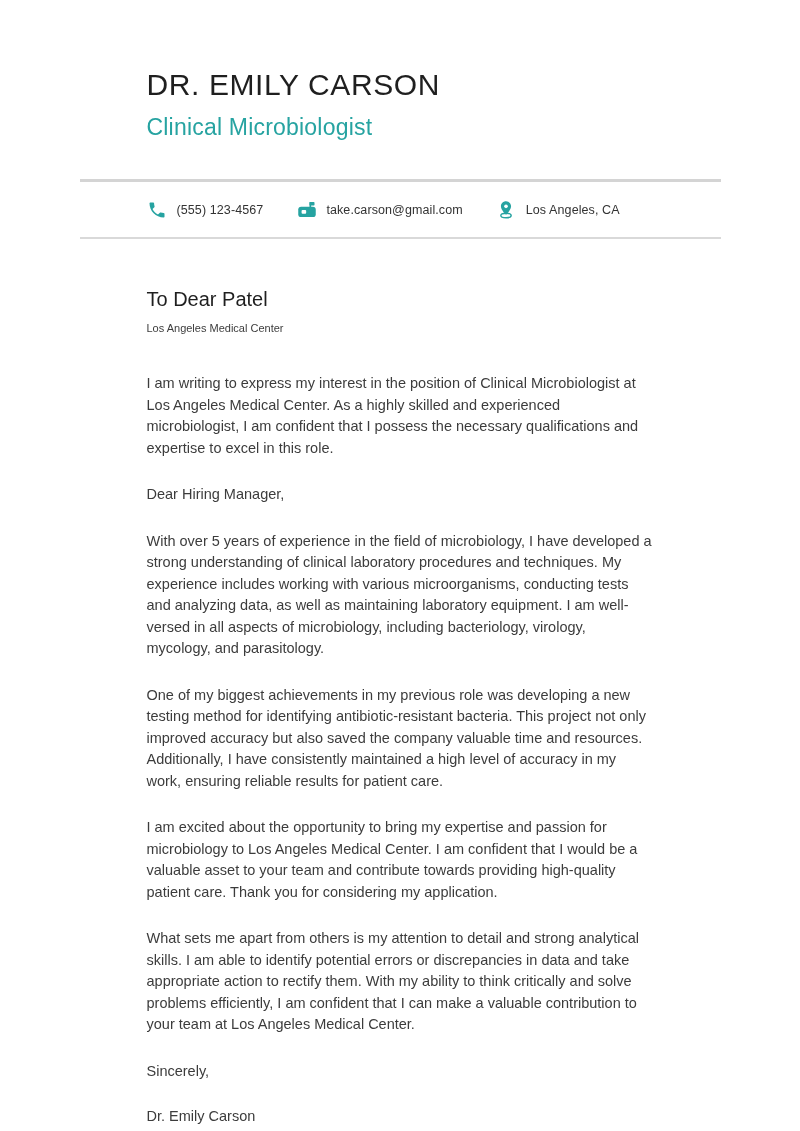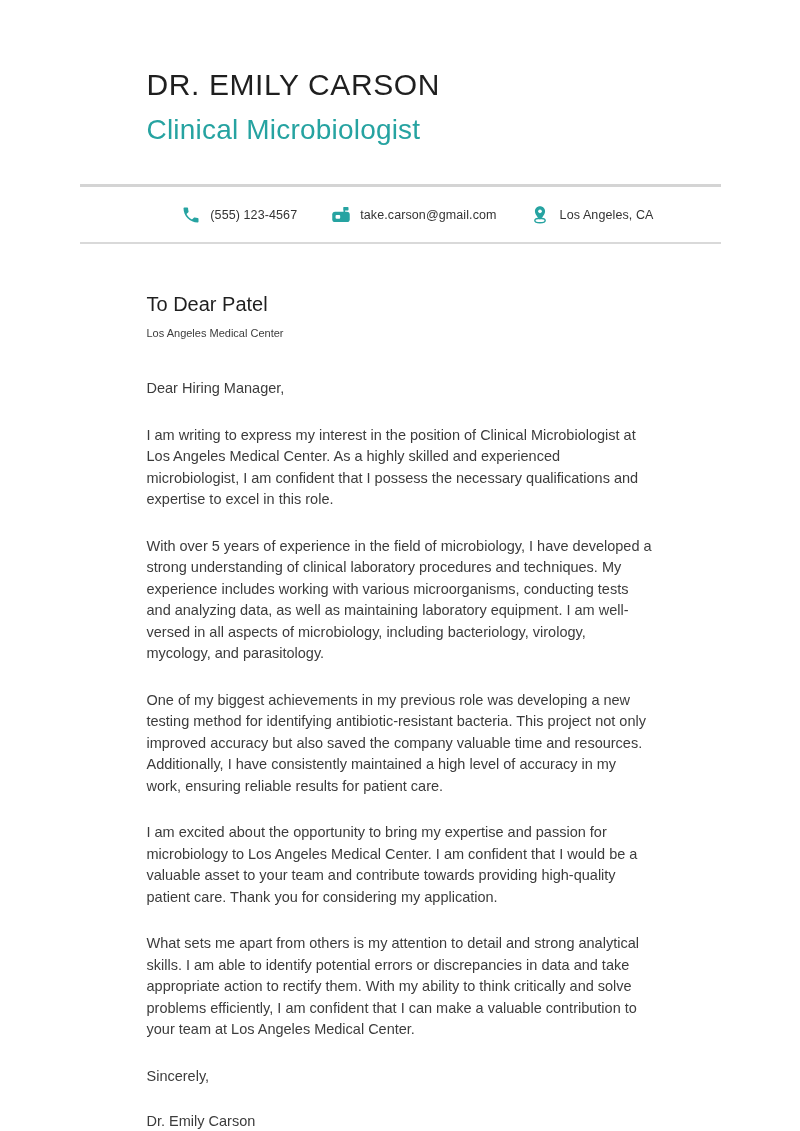--- a/index.html
+++ b/index.html
@@ -20,37 +20,36 @@
   .header { padding: 70px 67px 0 67px; }
   .person-name {
     font-size: 30px;
     font-weight: 500;
     letter-spacing: 0.6px;
     color: #1f1f1f;
     line-height: 1;
   }
   .person-title {
     margin-top: 16px;
-    font-size: 28px;
+    font-size: 23px;
     font-weight: 500;
     letter-spacing: 0.2px;
     color: var(--accent, #26a3a1);
     line-height: 1;
   }
   
   .contact-bar {
     margin-top: 40px;
     border-top: 3px solid #d4d4d4;
     border-bottom: 2px solid #d9d9d9;
     padding: 17px 67px;
     display: flex;
     align-items: center;
     gap: 33px;
     background: #ffffff;
-    justify-content: flex-end;
   }
   .contact-item {
     display: flex;
     align-items: center;
     gap: 9px;
   }
   .contact-item .icon {
     width: 21px;
     height: 21px;
     display: inline-flex;
@@ -133,22 +132,22 @@
       <span class="contact-value">Los Angeles, CA</span>
     </div>
 
   </div>
 
   <div class="letter">
     <div class="recipient-name">To Dear Patel</div>
     <div class="recipient-org">Los Angeles Medical Center</div>
 
     <div class="letter-body">
+      <p>I am writing to express my interest in the position of Clinical Microbiologist at Los Angeles Medical Center. As a highly skilled and experienced microbiologist, I am confident that I possess the necessary qualifications and expertise to excel in this role.</p>
       <p>Dear Hiring Manager,</p>
-      <p>I am writing to express my interest in the position of Clinical Microbiologist at Los Angeles Medical Center. As a highly skilled and experienced microbiologist, I am confident that I possess the necessary qualifications and expertise to excel in this role.</p>
       <p>With over 5 years of experience in the field of microbiology, I have developed a strong understanding of clinical laboratory procedures and techniques. My experience includes working with various microorganisms, conducting tests and analyzing data, as well as maintaining laboratory equipment. I am well-versed in all aspects of microbiology, including bacteriology, virology, mycology, and parasitology.</p>
       <p>One of my biggest achievements in my previous role was developing a new testing method for identifying antibiotic-resistant bacteria. This project not only improved accuracy but also saved the company valuable time and resources. Additionally, I have consistently maintained a high level of accuracy in my work, ensuring reliable results for patient care.</p>
       <p>I am excited about the opportunity to bring my expertise and passion for microbiology to Los Angeles Medical Center. I am confident that I would be a valuable asset to your team and contribute towards providing high-quality patient care. Thank you for considering my application.</p>
       <p>What sets me apart from others is my attention to detail and strong analytical skills. I am able to identify potential errors or discrepancies in data and take appropriate action to rectify them. With my ability to think critically and solve problems efficiently, I am confident that I can make a valuable contribution to your team at Los Angeles Medical Center.</p>
       <p class="closing">Sincerely,</p>
       <p class="signature">Dr. Emily Carson</p>
     </div>
   </div>
 
 </div>

